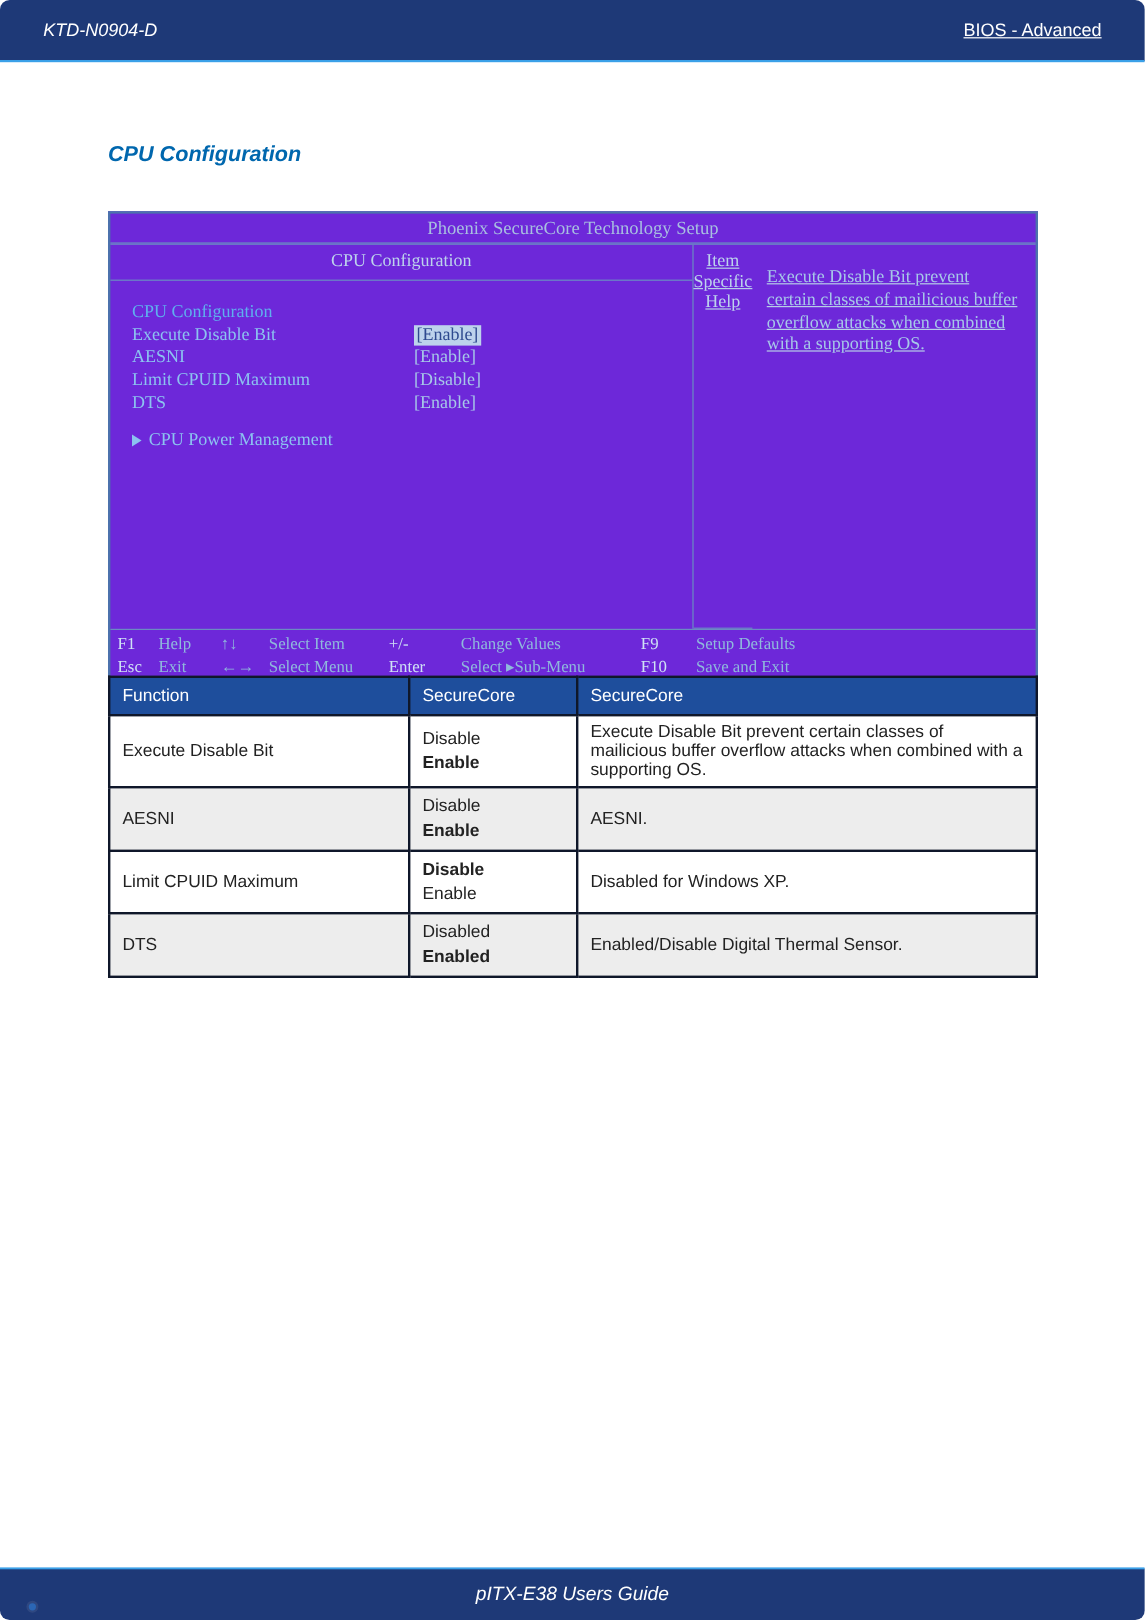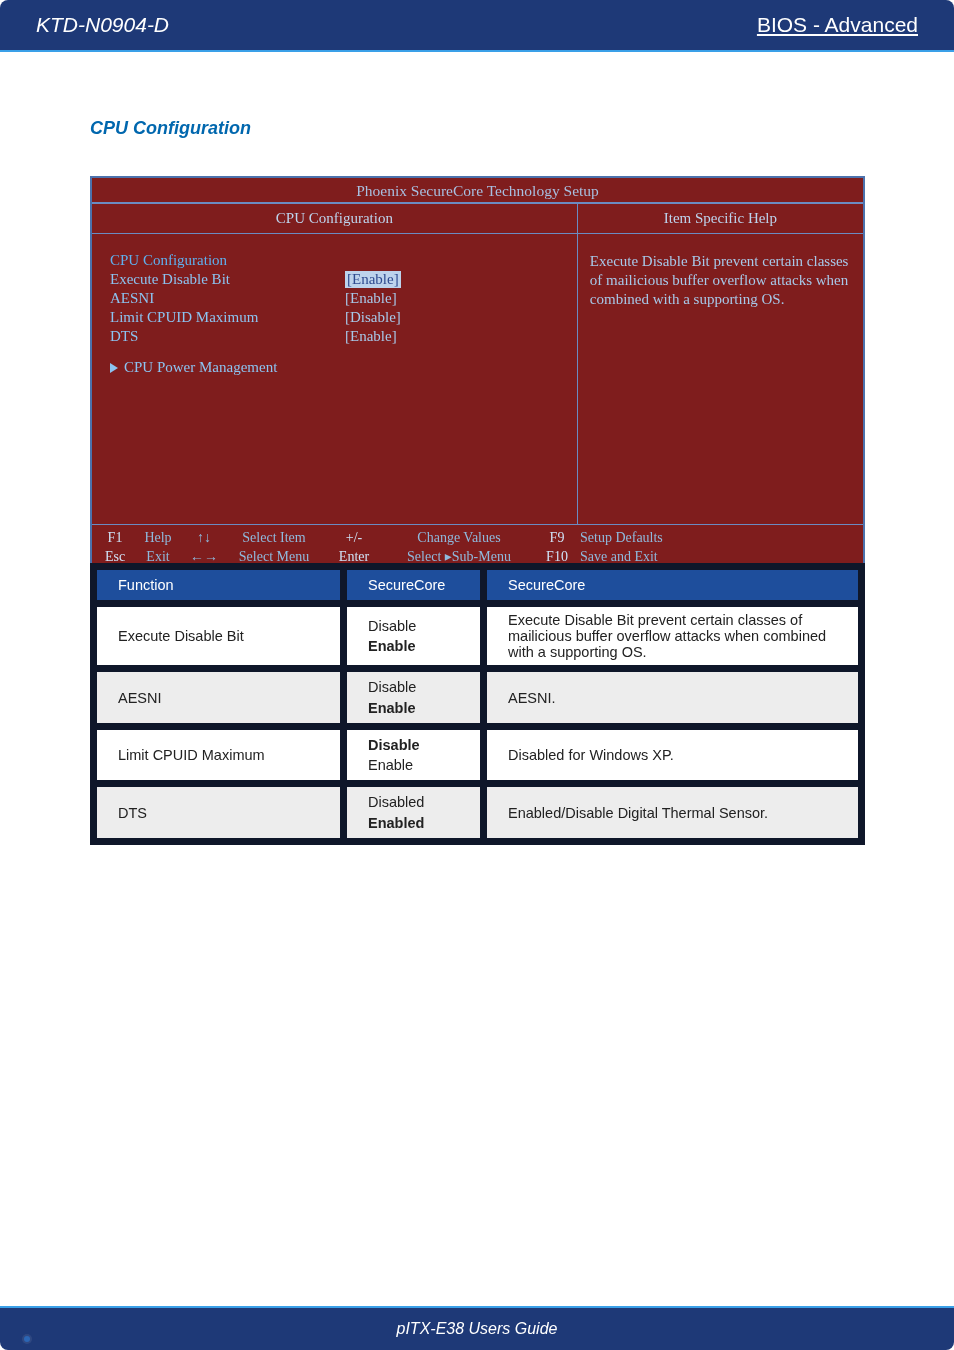--- a/index.html
+++ b/index.html
@@ -5,36 +5,36 @@
   * { box-sizing: border-box; margin: 0; padding: 0; }
   html, body { width: 954px; height: 1350px; background: #fff; font-family: Arial, Helvetica, sans-serif; position: relative; }
 
   
   .top-header {
     position: absolute; top: 0; left: 0; right: 0; height: 52px;
     background: #1e3977; color: #fff;
     border-top-left-radius: 8px; border-top-right-radius: 8px;
     border-bottom: 2px solid #3aa0e8;
     display: flex; align-items: center; padding: 0 36px;
-    font-size: 21px;
+    font-size: 15px;
   }
   .top-header .left { flex: 1; text-align: left; font-style: italic; }
   .top-header .center { flex: 1; text-align: center; }
   .top-header .right { flex: 1; text-align: right; text-decoration: underline; }
 
   
   .section-heading {
     position: absolute; top: 118px; left: 90px;
     color: #0067ae; font-size: 18px; font-weight: bold; font-style: italic;
   }
 
   
   .bios-box {
     position: absolute; top: 176px; left: 90px; width: 775px;
-    border: 2px solid #4c72ad; background: #7f1d1d; color: #b7cde8;
+    border: 2px solid #4c72ad; background: #6d28d9; color: #b7cde8;
     font-family: "Times New Roman", serif; font-size: 15px;
   }
   .bios-title {
     text-align: center; padding: 4px 0 2px 0; color: #a8bfe0;
     font-size: 15.5px;
     border-bottom: 1px solid #6b8bc2;
   }
   .bios-tabrow { background: #5a99d0; height: 20px; position: relative; }
   .bios-tab {
     position: absolute; left: 116px; top: 0; padding: 1px 12px;
@@ -60,49 +60,49 @@
   .bios-row .label.title-item { color: #5fb0ee; }
   .bios-row .value { color: #a7c8e8; }
   .bios-row .value.sel {
     background: #bdd3ec; color: #2e4a8f; padding: 0 2px;
   }
   .bios-submenu { color: #8cc3f0; margin-top: 14px; }
   .bios-submenu .tri { display:inline-block; width:0;height:0;
     border-top:5px solid transparent;border-bottom:5px solid transparent;
     border-left:8px solid #8cc3f0; margin-right:6px; vertical-align:-1px;}
 
-  .bios-right { flex: 1; display: flex; flex-direction: column; }
+  .bios-right { flex: 1; display: flex; flex-direction: row; text-decoration: underline; }
   .bios-right-title {
     text-align: center; color: #bdd3ec; padding: 6px 0;
     border-bottom: 1px solid #6b8bc2;
   }
   .bios-right-content { padding: 18px 12px 18px 12px; color: #a7c8e8; line-height: 1.25; }
 
   .bios-footer {
     border-top: 1px solid #6b8bc2; padding: 4px 6px 6px 6px;
     font-size: 14px; line-height: 1.35;
   }
   .bios-footer .row { display: flex; }
   .bios-footer .k { color: #cfe1f5; width: 34px; }
   .bios-footer .d { color: #8fb9dc; width: 52px; }
   .bios-footer .arrows { color: #8fb9dc; width: 40px; }
   .bios-footer .d2 { color: #8fb9dc; width: 100px; }
   .bios-footer .k2 { color: #cfe1f5; width: 60px; }
   .bios-footer .d3 { color: #8fb9dc; width: 150px; }
   .bios-footer .k3 { color: #cfe1f5; width: 46px; }
   .bios-footer .d4 { color: #8fb9dc; }
-  .bios-footer .cellblock { flex:1; display:flex;text-align:center; }
+  .bios-footer .cellblock { flex:1; display:flex; }
 
   
   .desc-table {
     position: absolute; top: 563px; left: 90px; width: 775px;
     border-collapse: collapse; font-size: 14.5px; color: #222;
   }
   .desc-table th, .desc-table td {
-    border: 7px solid #0f172a; padding: 5px 21px; text-align: left; vertical-align: middle;
+    border: 2px solid #0f172a; padding: 5px 10px; text-align: left; vertical-align: middle;
   }
   .desc-table thead th {
     background: #1e4e9c; color: #fff; font-weight: normal;
   }
   .desc-table tbody tr:nth-child(even) td { background: #ededed; }
   .desc-table tbody tr:nth-child(odd)  td { background: #fff; }
   .desc-table .sel-col { width: 140px; line-height: 1.4; }
   .desc-table .fn-col  { width: 250px; }
   .bold { font-weight: bold; }
 

